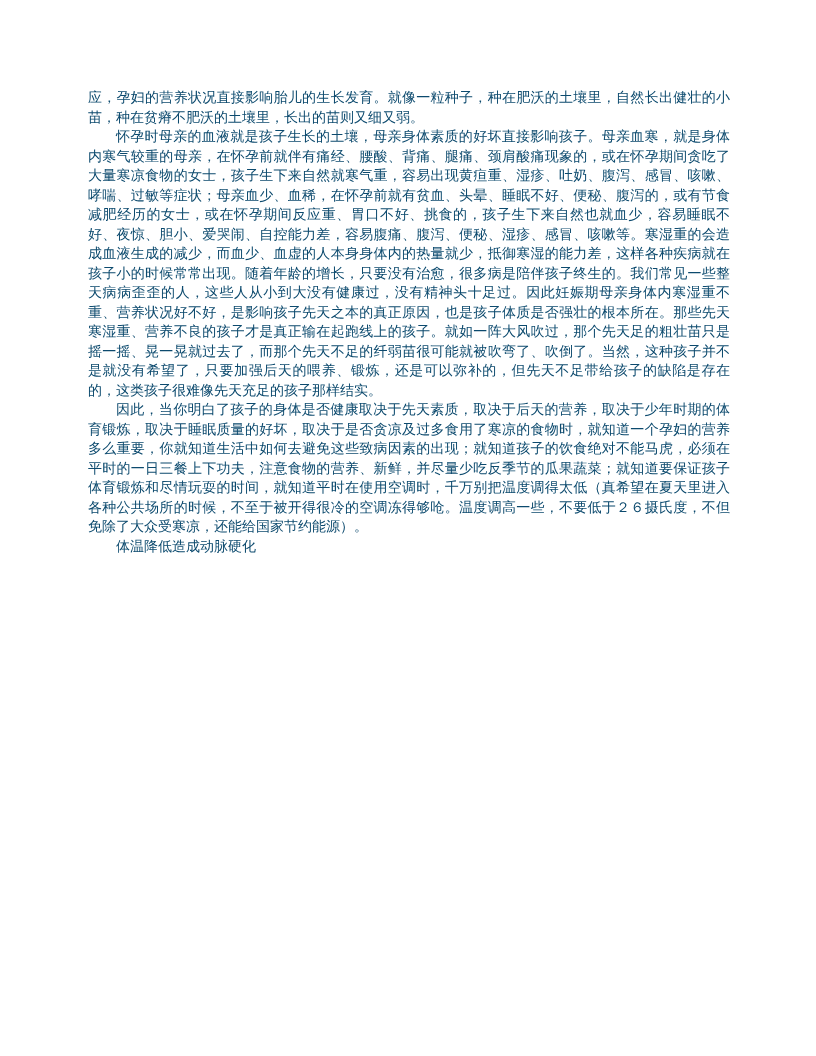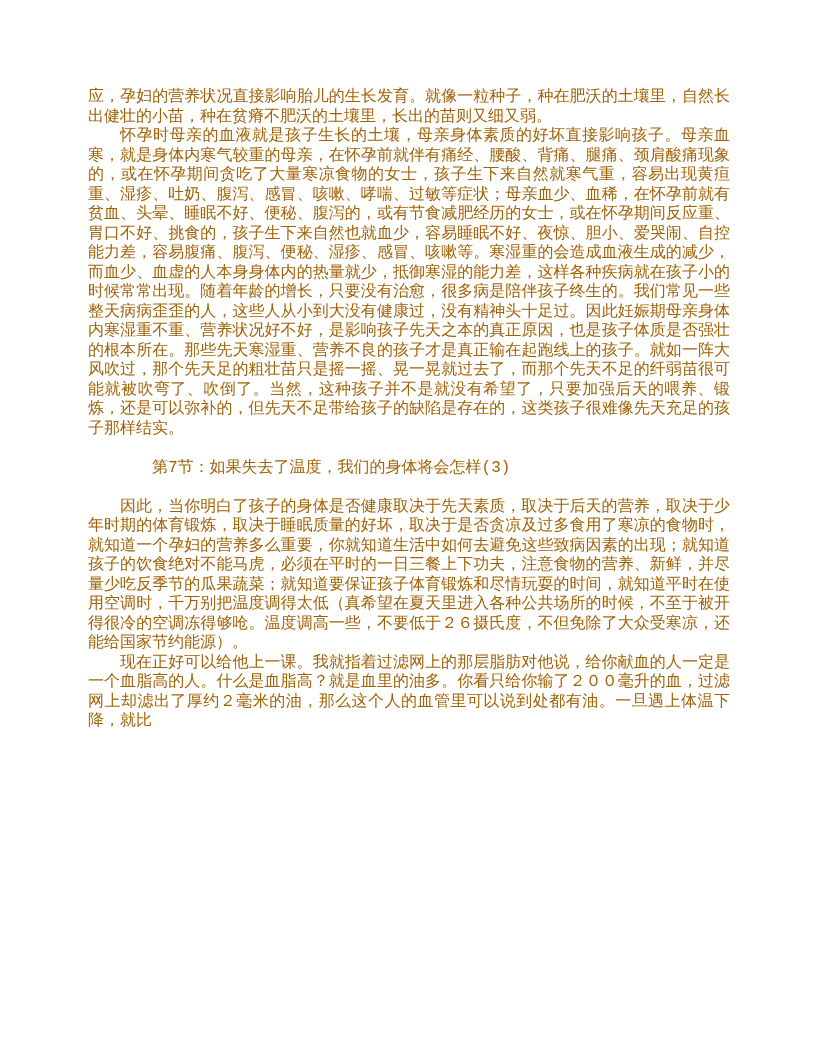--- a/index.html
+++ b/index.html
@@ -12,24 +12,24 @@
     width: 816px;
     height: 1056px;
     background: #ffffff;
     overflow: hidden;
   }
   .content {
     position: absolute;
     left: 88px;
     top: 88px;
     width: 642px;
-    font-family: Liberation Mono, monospace;
-    font-size: 16px;
+    font-family: Liberation Sans, sans-serif;
+    font-size: 14px;
     line-height: 19.5px;
-    color: #a16207;
+    color: #0c4a6e;
     text-align: justify;
     letter-spacing: 0;
   }
   .content p {
     margin: 0;
     padding: 0;
     word-break: break-all;
   }
   .para-continuation { text-indent: 0; }
   .para-indent       { text-indent: 2em; }
@@ -37,17 +37,16 @@
   .para-heading      { text-indent: 4em; margin-top: 19.5px !important; margin-bottom: 19.5px !important; }
   .para-subheading   { text-indent: 2em; }
 </style>
 </head>
 <body>
 
 <div class="page">
   <div class="content" id="content">
       <p class="para-continuation">应，孕妇的营养状况直接影响胎儿的生长发育。就像一粒种子，种在肥沃的土壤里，自然长出健壮的小苗，种在贫瘠不肥沃的土壤里，长出的苗则又细又弱。</p>
       <p class="para-indent">怀孕时母亲的血液就是孩子生长的土壤，母亲身体素质的好坏直接影响孩子。母亲血寒，就是身体内寒气较重的母亲，在怀孕前就伴有痛经、腰酸、背痛、腿痛、颈肩酸痛现象的，或在怀孕期间贪吃了大量寒凉食物的女士，孩子生下来自然就寒气重，容易出现黄疸重、湿疹、吐奶、腹泻、感冒、咳嗽、哮喘、过敏等症状；母亲血少、血稀，在怀孕前就有贫血、头晕、睡眠不好、便秘、腹泻的，或有节食减肥经历的女士，或在怀孕期间反应重、胃口不好、挑食的，孩子生下来自然也就血少，容易睡眠不好、夜惊、胆小、爱哭闹、自控能力差，容易腹痛、腹泻、便秘、湿疹、感冒、咳嗽等。寒湿重的会造成血液生成的减少，而血少、血虚的人本身身体内的热量就少，抵御寒湿的能力差，这样各种疾病就在孩子小的时候常常出现。随着年龄的增长，只要没有治愈，很多病是陪伴孩子终生的。我们常见一些整天病病歪歪的人，这些人从小到大没有健康过，没有精神头十足过。因此妊娠期母亲身体内寒湿重不重、营养状况好不好，是影响孩子先天之本的真正原因，也是孩子体质是否强壮的根本所在。那些先天寒湿重、营养不良的孩子才是真正输在起跑线上的孩子。就如一阵大风吹过，那个先天足的粗壮苗只是摇一摇、晃一晃就过去了，而那个先天不足的纤弱苗很可能就被吹弯了、吹倒了。当然，这种孩子并不是就没有希望了，只要加强后天的喂养、锻炼，还是可以弥补的，但先天不足带给孩子的缺陷是存在的，这类孩子很难像先天充足的孩子那样结实。</p>
-      <p class="para-heading">第7节：如果失去了温度，我们的身体将会怎样(3)</p>
       <p class="para-indent">因此，当你明白了孩子的身体是否健康取决于先天素质，取决于后天的营养，取决于少年时期的体育锻炼，取决于睡眠质量的好坏，取决于是否贪凉及过多食用了寒凉的食物时，就知道一个孕妇的营养多么重要，你就知道生活中如何去避免这些致病因素的出现；就知道孩子的饮食绝对不能马虎，必须在平时的一日三餐上下功夫，注意食物的营养、新鲜，并尽量少吃反季节的瓜果蔬菜；就知道要保证孩子体育锻炼和尽情玩耍的时间，就知道平时在使用空调时，千万别把温度调得太低（真希望在夏天里进入各种公共场所的时候，不至于被开得很冷的空调冻得够呛。温度调高一些，不要低于２６摄氏度，不但免除了大众受寒凉，还能给国家节约能源）。</p>
-      <p class="para-indent">现在正好可以给他上一课。我就指着过滤网上的那层脂肪对他说，给你献血的人一定是一个血脂高的人。什么是血脂高？就是血里的油多。你看只给你输了２００毫升的血，过滤网上却滤出了厚约２毫米的油，那么这个人的血管里可以说到处都有油。一旦遇上体温下降，就比</p>
+      <p class="para-subheading">体温降低造成动脉硬化</p>
     </div>
 </div>
 
 </body></html>

